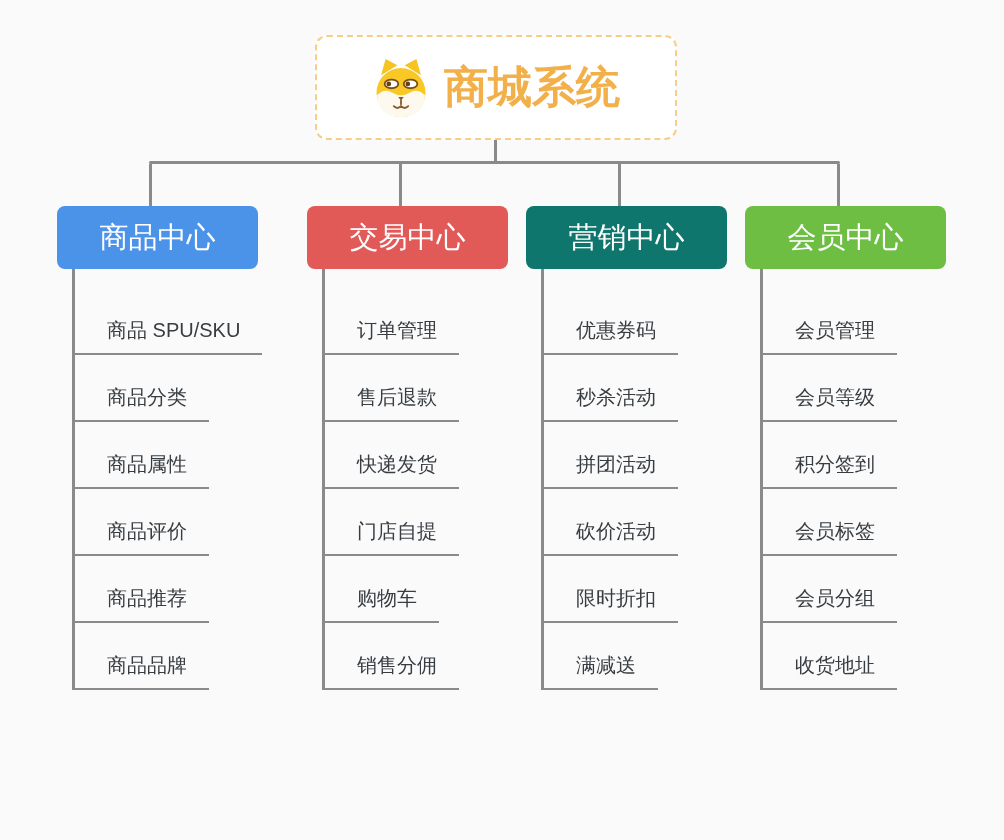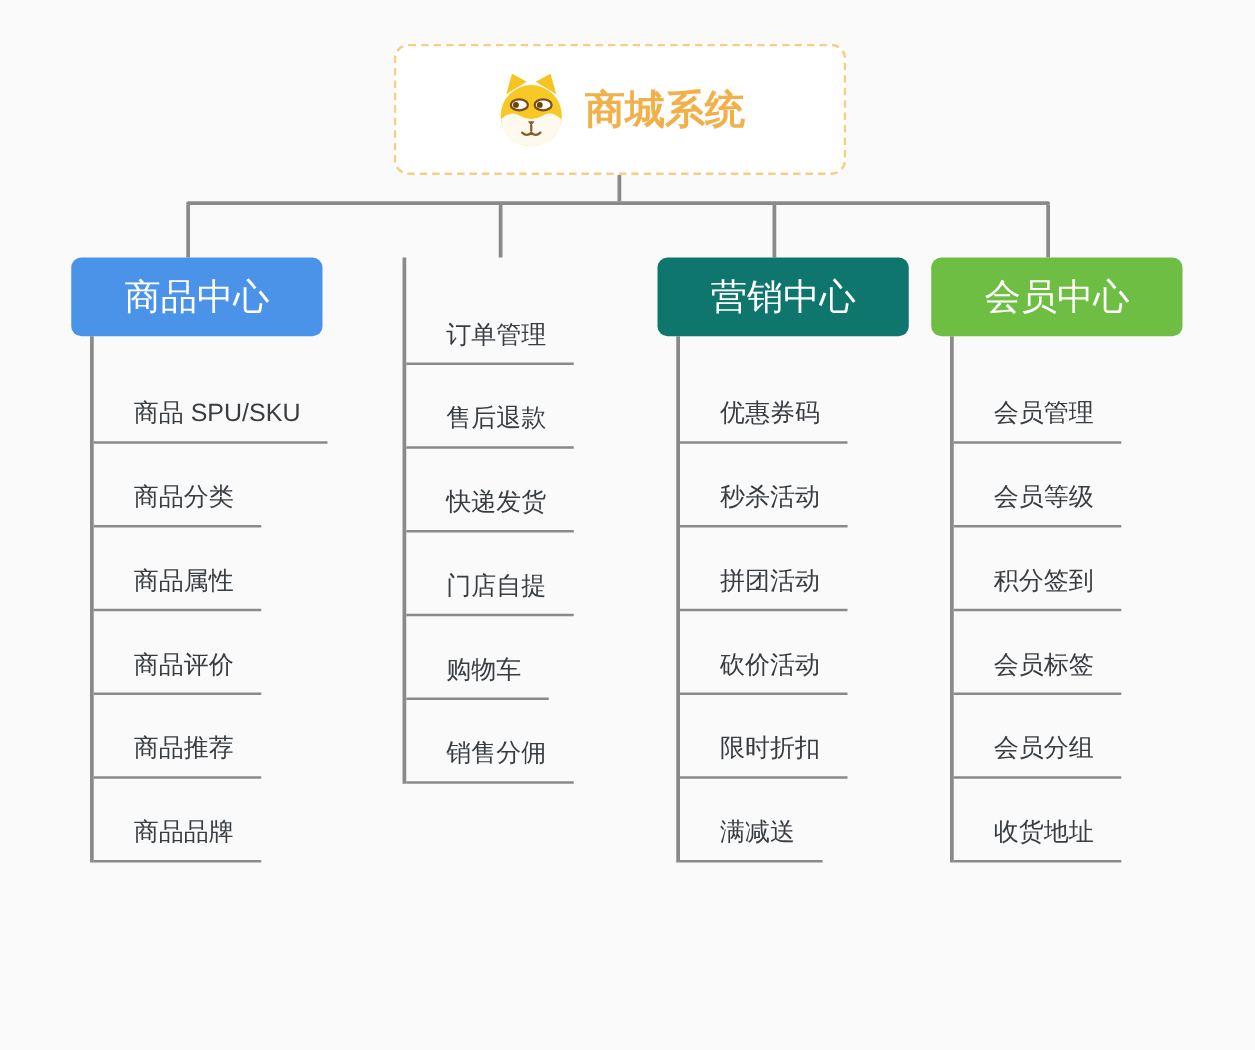--- a/index.html
+++ b/index.html
@@ -25,21 +25,21 @@
     box-sizing: border-box;
     background: #FFFFFF;
     border: 2px dashed #F8CD85;
     border-radius: 12px;
     display: flex;
     align-items: center;
     justify-content: center;
     gap: 14px;
   }
   .root-title {
-    font-size: 32px;
+    font-size: 44px;
     font-weight: 600;
     color: #F2B04A;
     white-space: nowrap;
   }
   .root-icon { width: 58px; height: 66px; flex: 0 0 auto; }
 
   
   .connector { position: absolute; background: #8A8A8A; }
   .root-drop   { left: 494px; top: 140px; width: 3px; height: 21px; }
   .bus         { left: 149px; top: 161px; width: 691px; height: 3px; border-radius: 2px; }
@@ -164,20 +164,23 @@
 
   <div class="leaf-slot">
     <div class="leaf">
       <span class="leaf-label">商品品牌</span>
     </div>
   </div>
 </div>
   </div>
 
   <div class="branch">
+    <div class="branch-box" style="background: rgb(226, 90, 87);">
+      <span class="branch-label">交易中心</span>
+    </div>
     <div class="leaves">
   <div class="leaf-slot">
     <div class="leaf">
       <span class="leaf-label">订单管理</span>
     </div>
   </div>
 
   <div class="leaf-slot">
     <div class="leaf">
       <span class="leaf-label">售后退款</span>

